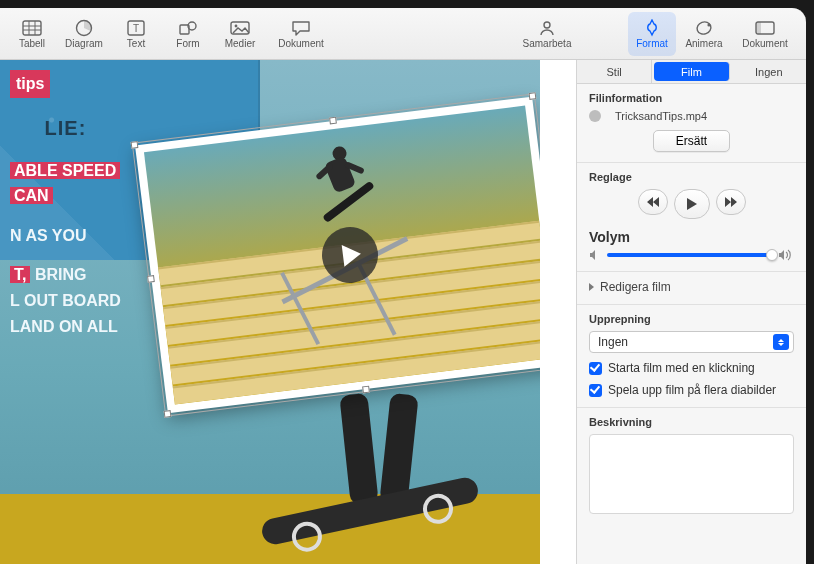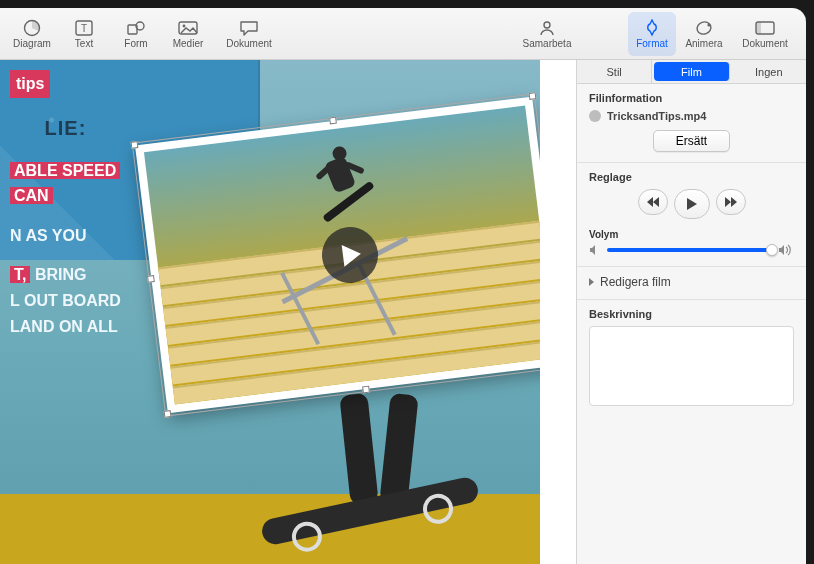--- a/index.html
+++ b/index.html
@@ -64,28 +64,28 @@
   .play::after{content:"";border-left:18px solid #fff;border-top:11px solid transparent;border-bottom:11px solid transparent;margin-left:4px;}
 
   
   .inspector { width:230px; background:#f6f6f6; border-left:1px solid #d4d4d4; display:flex; flex-direction:column; font-size:12px; color:#333; overflow:hidden;margin-left:36px; }
   .tabs { display:flex; height:24px; background:#efefef; border-bottom:1px solid #d4d4d4; }
   .tab { flex:1; display:flex; align-items:center; justify-content:center; font-size:11px; color:#444; border-right:1px solid #d4d4d4; }
   .tab:last-child{border-right:none;}
   .tab.active { background:#0a60ff; color:#fff; border-radius:4px; margin:2px; }
   .section { padding:8px 12px 10px; border-bottom:1px solid #e0e0e0; }
   .section h4 { font-size:11px; font-weight:600; color:#3b3b3b; margin-bottom:6px; }
-  .filerow { display:flex; align-items:center; gap:6px; color:#444; font-size:11px; margin-bottom:8px;font-weight:bold; }
+  .filerow { display:flex; align-items:center; gap:14px; color:#444; font-size:11px; margin-bottom:8px; }
   .filerow .geo { width:12px;height:12px;border-radius:50%;background:#bdbdbd; }
   .btn { display:block; margin:0 auto; padding:3px 22px; font-size:12px; background:linear-gradient(#fff,#f1f1f1); border:1px solid #c8c8c8; border-radius:5px; box-shadow:0 1px 0 rgba(0,0,0,.05); }
   .controls { display:flex; justify-content:center; gap:6px; margin-top:4px; }
   .cbtn { width:30px;height:26px;border:1px solid #c8c8c8;border-radius:20px;background:linear-gradient(#fff,#f0f0f0);display:flex;align-items:center;justify-content:center; }
   .cbtn.big{width:36px;height:30px;}
   .volrow{display:flex;align-items:center;gap:6px;margin-top:4px;}
-  .vlabel{font-size:10px;font-weight:600;margin-bottom:2px;}
+  .vlabel{font-size:14px;font-weight:600;margin-bottom:2px;}
   .track{flex:1;height:4px;background:#0a60ff;border-radius:2px;position:relative;}
   .track .knob{position:absolute;right:-6px;top:-4px;width:12px;height:12px;border-radius:50%;background:#fff;border:1px solid #bdbdbd;box-shadow:0 1px 2px rgba(0,0,0,.2);}
   .disclose{display:flex;align-items:center;gap:6px;color:#444;}
   .disclose .chev{width:0;height:0;border-left:5px solid #7a7a7a;border-top:4px solid transparent;border-bottom:4px solid transparent;}
   .select{display:flex;align-items:center;justify-content:space-between;height:22px;border:1px solid #c8c8c8;border-radius:4px;background:#fff;padding:0 4px 0 8px;font-size:12px;}
   .select .caret{width:16px;height:16px;border-radius:3px;background:#0a60ff;display:flex;flex-direction:column;align-items:center;justify-content:center;gap:1px;}
   .select .caret::before,.select .caret::after{content:"";border-left:3px solid transparent;border-right:3px solid transparent;}
   .select .caret::before{border-bottom:3px solid #fff;}
   .select .caret::after{border-top:3px solid #fff;}
   .chk{display:flex;align-items:center;gap:6px;margin-top:8px;font-size:12px;}
@@ -97,20 +97,32 @@
 </style>
 </head>
 <body>
 
 <div class="device-frame">
 <div class="app">
 
   <div class="toolbar">
     <div class="tbtn">
       <span class="ico">
+        <svg width="20" height="16">
+              <rect x="1" y="1" width="18" height="14" rx="2" fill="none" stroke="#666" stroke-width="1.4"></rect>
+              <line x1="1" y1="6" x2="19" y2="6" stroke="#666"></line>
+              <line x1="1" y1="10" x2="19" y2="10" stroke="#666"></line>
+              <line x1="7" y1="1" x2="7" y2="15" stroke="#666"></line>
+              <line x1="13" y1="1" x2="13" y2="15" stroke="#666"></line>
+            </svg>
+      </span>
+      <span>Tabell</span>
+    </div>
+    <div class="tbtn">
+      <span class="ico">
         <svg width="18" height="18">
               <circle cx="9" cy="9" r="7.5" fill="none" stroke="#666" stroke-width="1.4"></circle>
               <path d="M9 9 L9 1.5 A7.5 7.5 0 0 1 15.5 12 Z" fill="#666" opacity=".25"></path>
             </svg>
       </span>
       <span>Diagram</span>
     </div>
     <div class="tbtn">
       <span class="ico">
         <svg width="18" height="16">
@@ -305,20 +317,35 @@
         </div>
       </div>
 
       <div class="section">
         <div class="disclose">
           <span class="chev"></span>
           <span>Redigera film</span>
         </div>
       </div>
 
+      <div class="section">
+        <h4>Upprepning</h4>
+        <div class="select">
+          <span>Ingen</span>
+          <span class="caret"></span>
+        </div>
+        <label class="chk">
+          <span class="chkbox"></span>
+          <span>Starta film med en klickning</span>
+        </label>
+        <label class="chk">
+          <span class="chkbox"></span>
+          <span>Spela upp film på flera diabilder</span>
+        </label>
+      </div>
 
       <div class="section" style="border-bottom:none;flex:1">
         <h4>Beskrivning</h4>
         <div class="desc"></div>
       </div>
     </div>
 
   </div>
 </div>
 </div>

